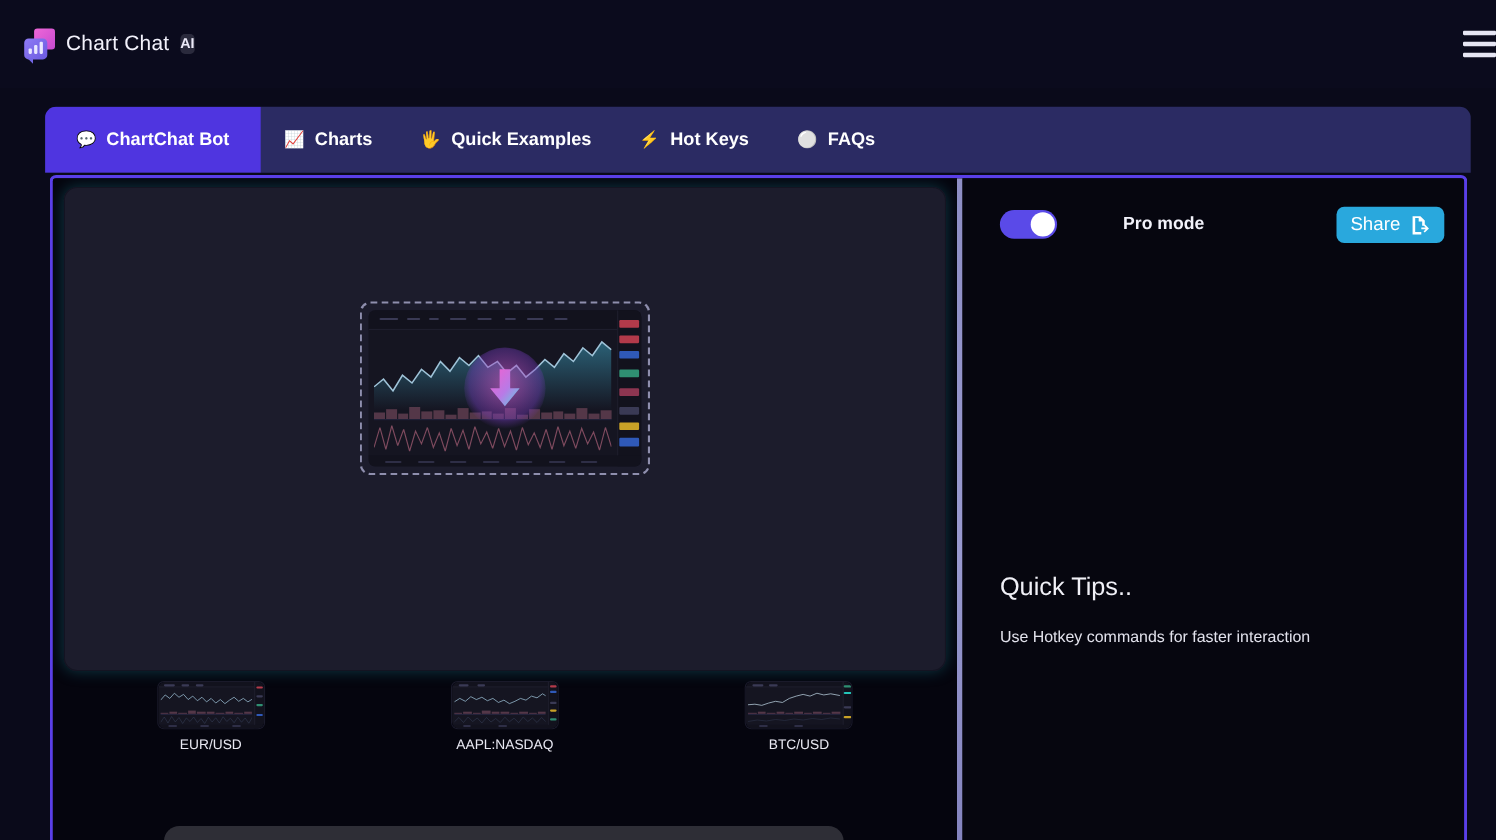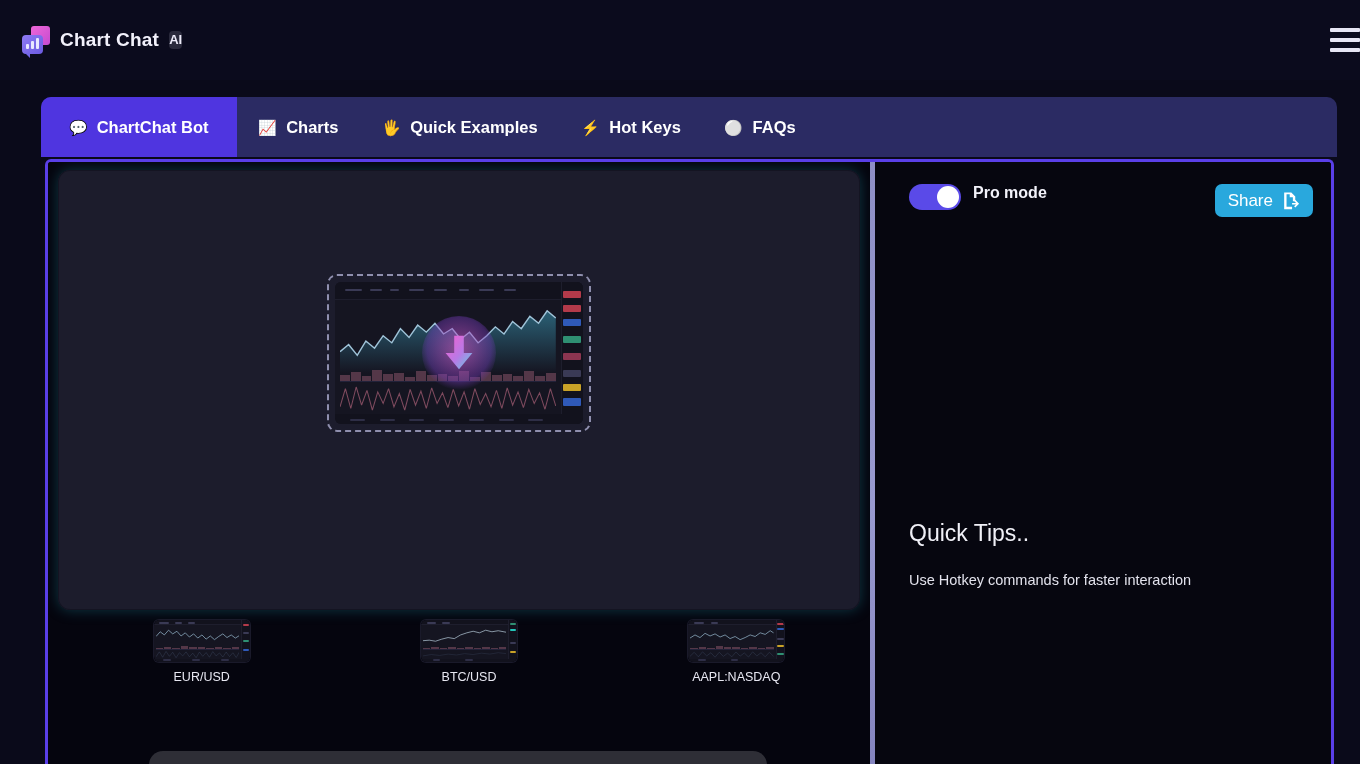--- a/index.html
+++ b/index.html
@@ -57,21 +57,21 @@
     border-top: 5px solid #7366e6;
   }
   #logo-mark .bars { position: absolute; left: 4px; bottom: 5px; display: flex; align-items: flex-end; gap: 2px; }
   #logo-mark .bars i { display: block; width: 3px; background: #e9e7ff; border-radius: 1px; }
   #logo-mark .bars i:nth-child(1) { height: 5px; }
   #logo-mark .bars i:nth-child(2) { height: 8px; }
   #logo-mark .bars i:nth-child(3) { height: 11px; }
 
   #brand-name {
     font-size: 19px;
-    font-weight: bold;
+    font-weight: normal;
     color: #f2f1fb;
     letter-spacing: .2px;
   }
   #brand-badge {
     font-size: 13px;
     font-weight: bold;
     color: #eceaf8;
     background: #2a2a3c;
     border-radius: 4px;
     padding: 2px 0 3px;
@@ -230,21 +230,21 @@
     display: flex;
     align-items: center;
     justify-content: center;
     cursor: pointer;
     border: 1px solid #d3d6e4;
   }
 
   
   #thumbstrip {
     position: absolute;
-    left: 20px;
+    left: 10px;
     top: 458px;
     width: 802px;
     display: flex;
     justify-content: space-around;
   }
   .thumb-item { width: 150px; text-align: center; cursor: pointer; }
   .thumb-box {
     width: 96px;
     height: 42px;
     margin: 0 auto;
@@ -271,21 +271,22 @@
     position: relative;
     flex: 1;
     height: 100%;
     background: #06060f;
   }
   #rowtop {
     position: absolute;
     left: 34px; right: 18px; top: 22px;
     height: 40px;
     display: flex;
-    align-items: flex-start;
+    align-items: center;
+    gap: 48px;
   }
   #toggle {
     width: 52px; height: 26px;
     border-radius: 13px;
     background: #5a4ae8;
     position: relative;
     cursor: pointer;
     flex: 0 0 52px;
   }
   #toggle .knob {
@@ -535,20 +536,65 @@
             </div>
           </div>
           <div class="thumb-label">EUR/USD</div>
         </div>
 
         <div class="thumb-item">
           <div class="thumb-box">
             <div class="thumbchart">
               <div class="tc-top">
                   <i style="left:6%;width:10%"></i>
+                  <i style="left:24%;width:7%"></i>
+                </div>
+              <div class="tc-area">
+                <svg viewBox="0 0 200 80" preserveAspectRatio="none">
+                  <path d="M0,46 L12,34 L24,44 L36,28 L48,38 L60,30 L72,42 L84,34 L96,48 L108,40 L120,52 L132,44 L144,34 L156,40 L168,26 L180,32 L192,18 L200,26" fill="none" stroke="#9fc3d8" stroke-width="2"></path>
+                </svg>
+              </div>
+              <div class="tc-vol">
+                <i style="height:46%"></i>
+                  <i style="height:68%"></i>
+                  <i style="height:36%"></i>
+                  <i style="height:80%"></i>
+                <i style="height:52%"></i>
+                  <i style="height:64%"></i>
+                  <i style="height:33%"></i>
+                  <i style="height:72%"></i>
+                <i style="height:47%"></i>
+                  <i style="height:60%"></i>
+              </div>
+              <div class="tc-osc">
+                <svg viewBox="0 0 200 40" preserveAspectRatio="none">
+                  <path d="M0,28 L10,10 L20,30 L30,8 L40,26 L50,12 L60,32 L70,10 L80,28 L90,14 L100,30 L110,9 L120,27 L130,13 L140,31 L150,8 L160,26 L170,12 L180,30 L190,10 L200,28" fill="none" stroke="#4a5a78" stroke-width="1"></path>
+                </svg>
+              </div>
+              <div class="tc-right">
+                <i style="top:6%;background:#b33a4a"></i>
+                  <i style="top:20%;background:#2f59b8"></i>
+                <i style="top:42%;background:#3a3a55"></i>
+                  <i style="top:60%;background:#c9a227"></i>
+                <i style="top:78%;background:#2f8f72"></i>
+              </div>
+              <div class="tc-bottom">
+                  <i style="left:10%;width:8%"></i>
+                  <i style="left:44%;width:8%"></i>
+                </div>
+            </div>
+          </div>
+          <div class="thumb-label">AAPL:NASDAQ</div>
+        </div>
+
+        <div class="thumb-item">
+          <div class="thumb-box">
+            <div class="thumbchart">
+              <div class="tc-top">
+                  <i style="left:6%;width:10%"></i>
                   <i style="left:22%;width:8%"></i>
                 </div>
               <div class="tc-area">
                 <svg viewBox="0 0 200 80" preserveAspectRatio="none">
                   <path d="M0,56 L15,54 L30,58 L45,50 L60,44 L75,48 L90,34 L105,26 L120,20 L135,26 L150,16 L165,22 L180,18 L200,24" fill="none" stroke="#bcd3e2" stroke-width="2"></path>
                 </svg>
               </div>
               <div class="tc-vol">
                 <i style="height:40%"></i>
                   <i style="height:55%"></i>
@@ -572,65 +618,20 @@
                 <i style="top:52%;background:#3a3a55"></i>
                   <i style="top:74%;background:#c9a227"></i>
               </div>
               <div class="tc-bottom">
                   <i style="left:12%;width:8%"></i>
                   <i style="left:46%;width:8%"></i>
                 </div>
             </div>
           </div>
           <div class="thumb-label">BTC/USD</div>
-        </div>
-
-        <div class="thumb-item">
-          <div class="thumb-box">
-            <div class="thumbchart">
-              <div class="tc-top">
-                  <i style="left:6%;width:10%"></i>
-                  <i style="left:24%;width:7%"></i>
-                </div>
-              <div class="tc-area">
-                <svg viewBox="0 0 200 80" preserveAspectRatio="none">
-                  <path d="M0,46 L12,34 L24,44 L36,28 L48,38 L60,30 L72,42 L84,34 L96,48 L108,40 L120,52 L132,44 L144,34 L156,40 L168,26 L180,32 L192,18 L200,26" fill="none" stroke="#9fc3d8" stroke-width="2"></path>
-                </svg>
-              </div>
-              <div class="tc-vol">
-                <i style="height:46%"></i>
-                  <i style="height:68%"></i>
-                  <i style="height:36%"></i>
-                  <i style="height:80%"></i>
-                <i style="height:52%"></i>
-                  <i style="height:64%"></i>
-                  <i style="height:33%"></i>
-                  <i style="height:72%"></i>
-                <i style="height:47%"></i>
-                  <i style="height:60%"></i>
-              </div>
-              <div class="tc-osc">
-                <svg viewBox="0 0 200 40" preserveAspectRatio="none">
-                  <path d="M0,28 L10,10 L20,30 L30,8 L40,26 L50,12 L60,32 L70,10 L80,28 L90,14 L100,30 L110,9 L120,27 L130,13 L140,31 L150,8 L160,26 L170,12 L180,30 L190,10 L200,28" fill="none" stroke="#4a5a78" stroke-width="1"></path>
-                </svg>
-              </div>
-              <div class="tc-right">
-                <i style="top:6%;background:#b33a4a"></i>
-                  <i style="top:20%;background:#2f59b8"></i>
-                <i style="top:42%;background:#3a3a55"></i>
-                  <i style="top:60%;background:#c9a227"></i>
-                <i style="top:78%;background:#2f8f72"></i>
-              </div>
-              <div class="tc-bottom">
-                  <i style="left:10%;width:8%"></i>
-                  <i style="left:44%;width:8%"></i>
-                </div>
-            </div>
-          </div>
-          <div class="thumb-label">AAPL:NASDAQ</div>
         </div>
       </div>
     </div>
 
     <div id="divider"></div>
 
     <div id="rightcol">
       <div id="rowtop">
         <div id="toggle">
             <div class="knob"></div>

